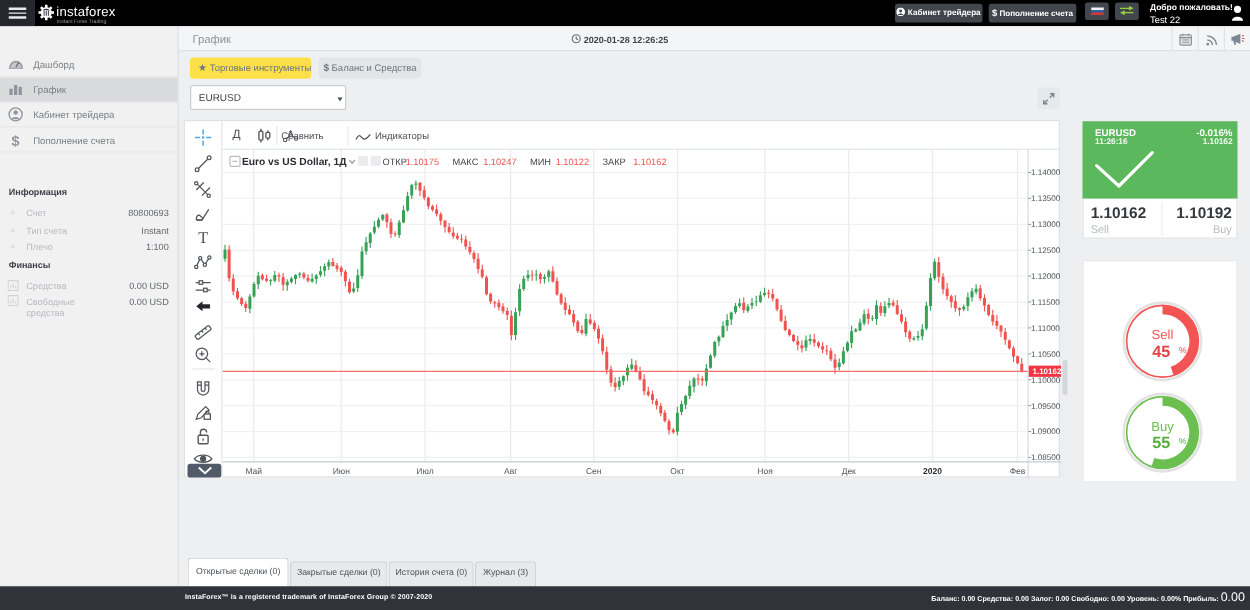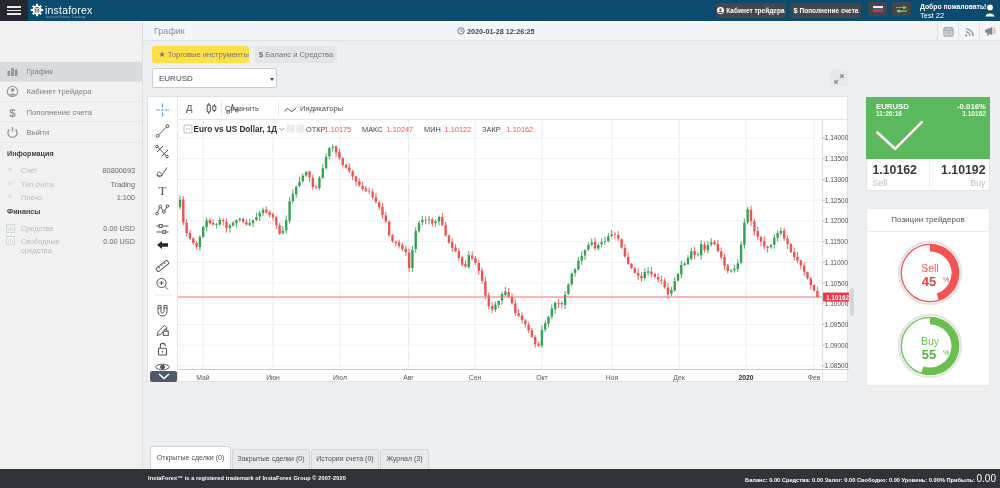--- a/index.html
+++ b/index.html
@@ -1,20 +1,20 @@
 <!DOCTYPE html>
 <html><head><meta charset="utf-8"><style>
 *{margin:0;padding:0;box-sizing:border-box}
 html,body{width:1000px;height:488px}
 body{position:relative;font-family:"Liberation Sans",sans-serif;background:#edeff0;overflow:hidden}
 .abs{position:absolute}
 .nw{white-space:nowrap}
 </style></head><body>
 
-<div class="abs" style="left:0;top:0;width:1000px;height:21px;background:#0c4a6e">
+<div class="abs" style="left:0;top:0;width:1000px;height:21px;background:#000000">
   <div class="abs" style="left:0;top:0;width:28px;height:21px;background:#24282e">
     <div class="abs" style="left:7px;top:6px;width:14px;height:1.6px;background:#e8eaec"></div>
     <div class="abs" style="left:7px;top:9.7px;width:14px;height:1.6px;background:#e8eaec"></div>
     <div class="abs" style="left:7px;top:13.4px;width:14px;height:1.6px;background:#e8eaec"></div>
   </div>
   <svg class="abs" style="left:30px;top:3px" width="14" height="14" viewBox="0 0 19 18">
     <g fill="#fff">
         <circle cx="9.5" cy="9" r="6"></circle>
     <g transform="translate(9.5,9)">
       <rect x="-1.4" y="-8.4" width="2.8" height="3"></rect>
@@ -60,20 +60,30 @@
   </div>
   <div class="abs nw" style="left:920px;top:3px;color:#fff;font-size:6.8px;font-weight:bold">Добро пожаловать!</div>
   <div class="abs nw" style="left:920px;top:10.5px;color:#fff;font-size:7.5px">Test 22</div>
   <svg class="abs" style="left:985px;top:4px" width="10" height="13" viewBox="0 0 10 13">
       <circle cx="5" cy="3.4" r="2.9" fill="#fff"></circle>
       <path d="M0.5 12.6c.2-4.2 8.8-4.2 9 0z" fill="#fff"></path>
     </svg>
 </div>
 
 <div class="abs" style="left:0;top:21px;width:143px;height:448px;background:#f1f1f2;border-right:1px solid #dcdee0">
+    <div class="abs" style="left:0;top:20.3px;width:142px;height:20.3px;border-bottom:1px solid #e7e8ea;">
+      <svg class="abs" style="left:6px;top:3.5px" width="13" height="13" viewBox="0 0 13 13">
+        <g fill="none" stroke="#8f969d" stroke-width="1.2">
+          <path d="M2 9a4.8 4.8 0 1 1 9.6 0" fill="#c6cacf"></path>
+          <path d="M1 9.5h11.5" stroke-width="1"></path>
+          <path d="M6.8 8.5L9 5" stroke="#6d747b"></path>
+        </g>
+      </svg>
+      <div class="abs nw" style="left:26.5px;top:5.5px;font-size:7.7px;color:#7a8085">Дашборд</div>
+    </div>
     <div class="abs" style="left:0;top:40.6px;width:142px;height:20.3px;border-bottom:1px solid #e7e8ea;background:#d8dadc;">
       <svg class="abs" style="left:6px;top:3.5px" width="13" height="13" viewBox="0 0 13 13">
         <g fill="#8d949b">
           <rect x="1.5" y="6" width="2.6" height="5"></rect>
           <rect x="5.2" y="3" width="2.6" height="8"></rect>
           <rect x="8.9" y="4.5" width="2.6" height="6.5"></rect>
         </g>
       </svg>
       <div class="abs nw" style="left:26.5px;top:5.5px;font-size:7.7px;color:#7a8085">График</div>
     </div>
@@ -86,40 +96,31 @@
         </g>
       </svg>
       <div class="abs nw" style="left:26.5px;top:5.5px;font-size:7.7px;color:#7a8085">Кабинет трейдера</div>
     </div>
     <div class="abs" style="left:0;top:81.2px;width:142px;height:20.3px;border-bottom:1px solid #e7e8ea;">
       <svg class="abs" style="left:6px;top:3.5px" width="13" height="13" viewBox="0 0 13 13">
         <text x="6.5" y="11" text-anchor="middle" font-size="11.5" font-weight="bold" fill="#8f969d" font-family="Liberation Sans">$</text>
       </svg>
       <div class="abs nw" style="left:26.5px;top:5.5px;font-size:7.7px;color:#7a8085">Пополнение счета</div>
     </div>
-    <div class="abs" style="left:0;top:101.5px;width:142px;height:20.3px;border-bottom:1px solid #e7e8ea;">
-      <svg class="abs" style="left:6px;top:3.5px" width="13" height="13" viewBox="0 0 13 13">
-        <g fill="none" stroke="#8f969d" stroke-width="1.3">
-          <path d="M3.5 3.2a4.6 4.6 0 1 0 6 0"></path>
-          <line x1="6.5" y1="1" x2="6.5" y2="5.5"></line>
-        </g>
-      </svg>
-      <div class="abs nw" style="left:26.5px;top:5.5px;font-size:7.7px;color:#7a8085">Выйти</div>
-    </div>
   <div class="abs nw" style="left:7px;top:127.5px;font-size:7.2px;font-weight:bold;color:#3c4147">Информация</div>
   <div class="abs nw" style="left:7px;top:185.5px;font-size:7.2px;font-weight:bold;color:#3c4147">Финансы</div>
   <div class="abs" style="left:0;top:144px;width:142px">
       <div class="abs nw" style="left:8px;top:0px;color:#c9ced2;font-size:7.5px">»</div>
       <div class="abs nw" style="left:21px;top:1px;font-size:7.3px;color:#b4bac0;line-height:1.3">Счет</div>
       <div class="abs nw" style="right:7px;top:1px;font-size:7.3px;color:#62686e">80800693</div>
     </div>
     <div class="abs" style="left:0;top:157.5px;width:142px">
       <div class="abs nw" style="left:8px;top:0px;color:#c9ced2;font-size:7.5px">»</div>
       <div class="abs nw" style="left:21px;top:1px;font-size:7.3px;color:#b4bac0;line-height:1.3">Тип счета</div>
-      <div class="abs nw" style="right:7px;top:1px;font-size:7.3px;color:#62686e">Trading</div>
+      <div class="abs nw" style="right:7px;top:1px;font-size:7.3px;color:#62686e">Instant</div>
     </div>
     <div class="abs" style="left:0;top:170.5px;width:142px">
       <div class="abs nw" style="left:8px;top:0px;color:#c9ced2;font-size:7.5px">»</div>
       <div class="abs nw" style="left:21px;top:1px;font-size:7.3px;color:#b4bac0;line-height:1.3">Плечо</div>
       <div class="abs nw" style="right:7px;top:1px;font-size:7.3px;color:#62686e">1:100</div>
     </div>
     <div class="abs" style="left:0;top:202px;width:142px">
       <svg class="abs" style="left:6px;top:0.5px" width="9" height="9" viewBox="0 0 9 9">
         <g stroke="#ced3d7" fill="none" stroke-width="0.9">
           <rect x="0.5" y="0.5" width="8" height="8"></rect>
@@ -417,21 +418,20 @@
     </svg>
 </div>
 <div class="abs" style="left:866px;top:159px;width:124px;height:32px;background:#fff;border:1px solid #e2e4e7;border-top:none">
   <div class="abs" style="left:62px;top:2px;width:1px;height:27px;background:#eceef0"></div>
   <div class="abs nw" style="left:5.5px;top:4px;font-size:12.3px;font-weight:bold;color:#33383d">1.10162</div>
   <div class="abs nw" style="left:5.5px;top:19px;font-size:8.8px;color:#b6bcc2">Sell</div>
   <div class="abs nw" style="right:3.5px;top:4px;font-size:12.3px;font-weight:bold;color:#33383d">1.10192</div>
   <div class="abs nw" style="right:3.5px;top:19px;font-size:8.8px;color:#b6bcc2">Buy</div>
 </div>
 <div class="abs" style="left:866px;top:208px;width:124px;height:178px;background:#fff;border:1px solid #e7e8ea">
-  <div class="abs nw" style="left:0;top:0;width:122px;height:23px;border-bottom:1px solid #ebecee;text-align:center;font-size:8px;color:#4b5157;line-height:22px">Позиции трейдеров</div>
   <svg class="abs" style="left:0;top:23px" width="122" height="153" viewBox="0 0 122 153">
       <circle cx="63" cy="41" r="31" fill="none" stroke="#e3e3e5" stroke-width="2.2"></circle>
       <circle cx="63" cy="41" r="28.7" fill="#fff" stroke="#f15453" stroke-width="1.3"></circle>
       <path d="M63.0 16.0A25 25 0 0 1 70.7 64.8" fill="none" stroke="#f15453" stroke-width="7"></path>
       <text x="63" y="39.5" text-anchor="middle" font-size="10.5" fill="#f15453" font-family="Liberation Sans">Sell</text>
       <text x="62" y="53.5" text-anchor="middle" font-size="13" font-weight="bold" fill="#e34646" font-family="Liberation Sans">45</text>
       <text x="76" y="50" font-size="7" fill="#e34646" font-family="Liberation Sans">%</text>
       <circle cx="63" cy="114" r="31" fill="none" stroke="#e3e3e5" stroke-width="2.2"></circle>
       <circle cx="63" cy="114" r="28.7" fill="#fff" stroke="#6abf4f" stroke-width="1.3"></circle>
       <path d="M63.0 89.0A25 25 0 1 1 55.3 137.8" fill="none" stroke="#6abf4f" stroke-width="7"></path>

